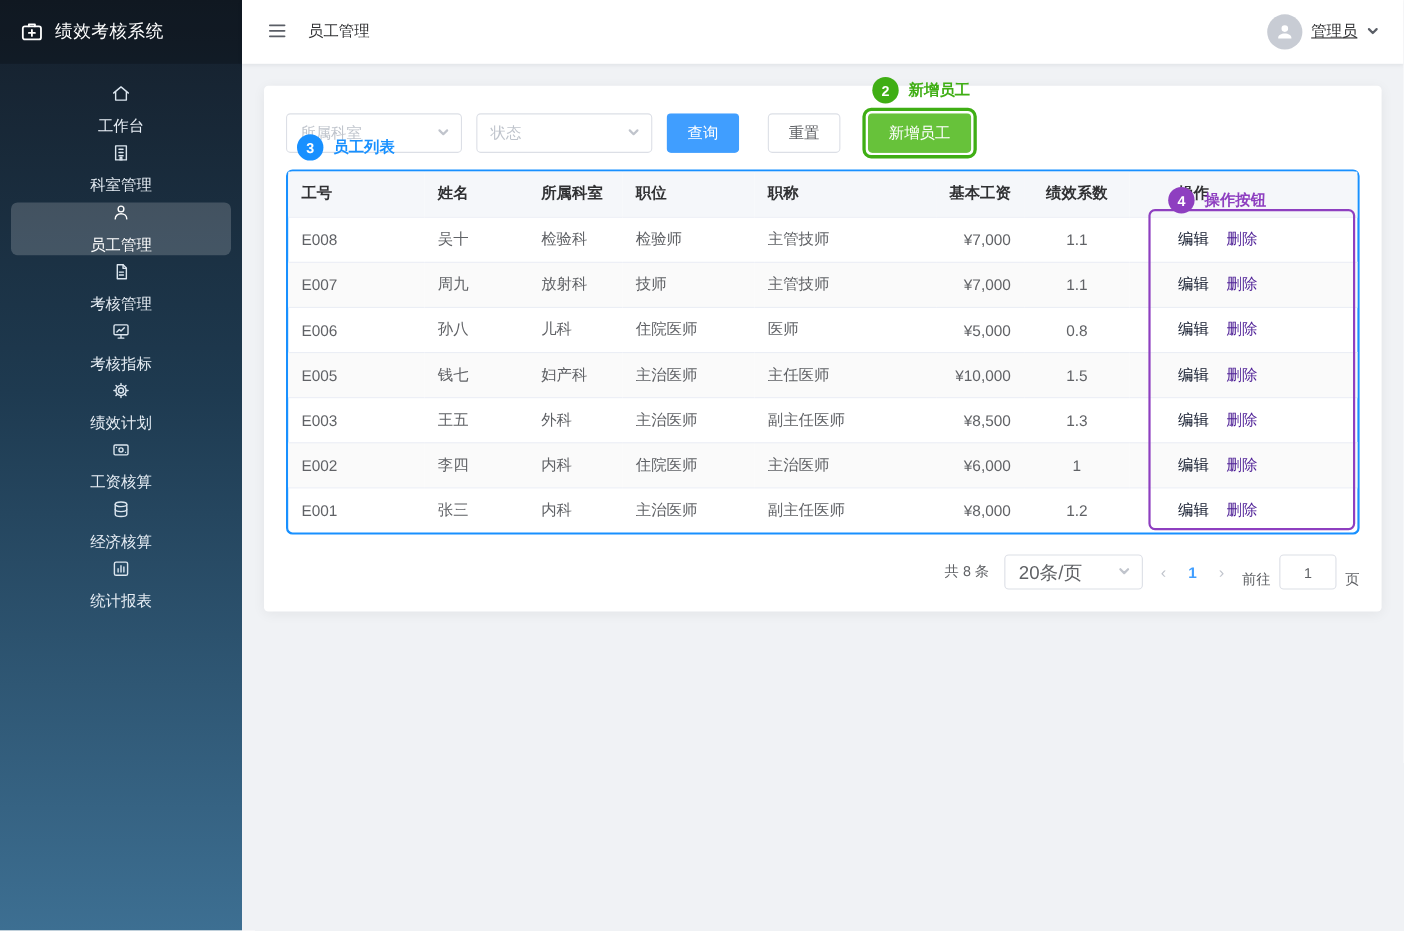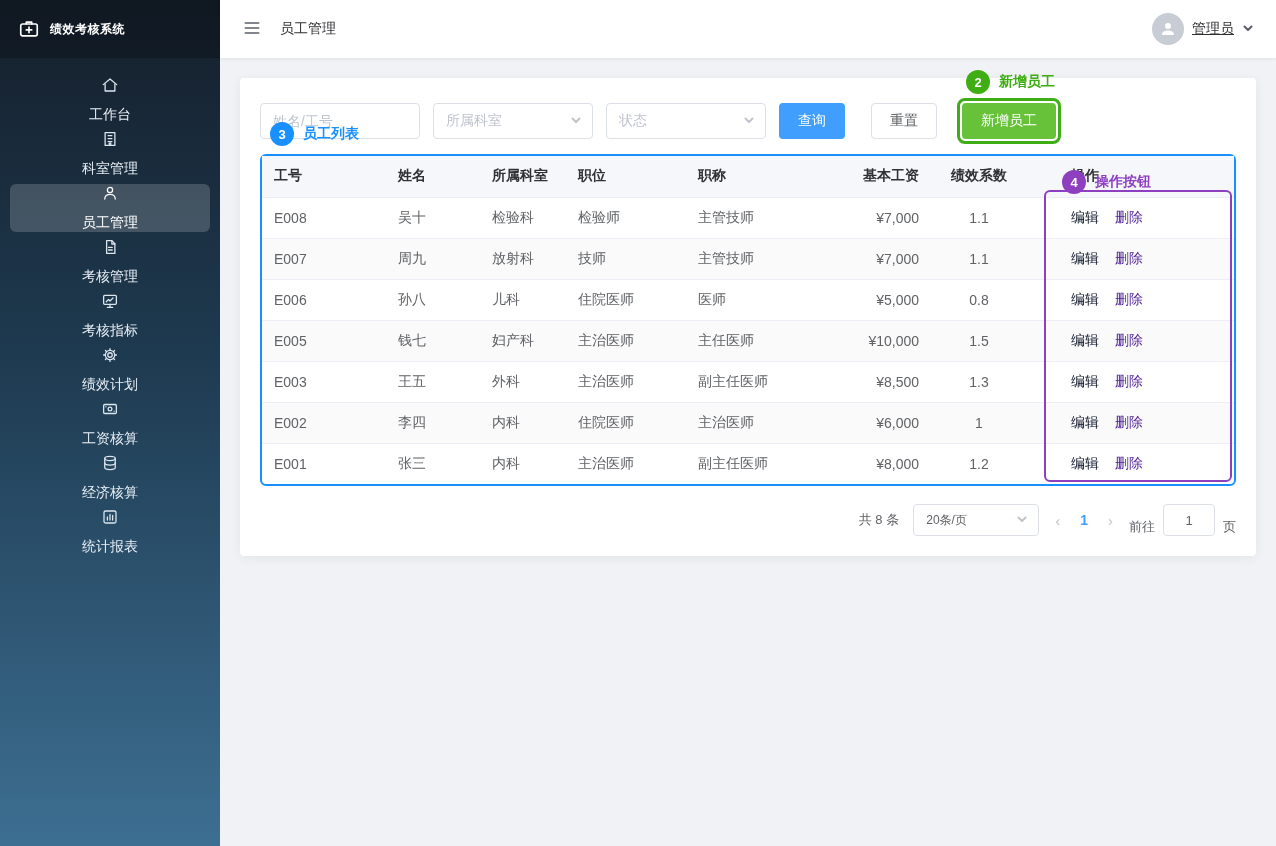--- a/index.html
+++ b/index.html
@@ -4,21 +4,21 @@
 <style>
   * { box-sizing: border-box; margin: 0; padding: 0; }
   html, body { width: 1276px; height: 846px; overflow: hidden; }
   body { font-family: "Liberation Sans", "DejaVu Sans", sans-serif; font-size: 14px; color: #303133; }
 
   .layout { display: flex; width: 100%; height: 100%; }
 
   
   .sidebar { width: 220px; flex-shrink: 0; background: linear-gradient(180deg, #151f2b 0%, #1e3a50 42%, #3d6f92 100%); }
   .logo { height: 58px; display: flex; align-items: center; gap: 10px; padding: 0 18px; background: rgba(0,0,0,.22); }
-  .logo-text { color: #fff; font-size: 12px; font-weight: 700; letter-spacing: .5px; }
+  .logo-text { color: #fff; font-size: 16px; font-weight: 400; letter-spacing: .5px; }
   .menu { padding-top: 12px; }
   .nav-item { height: 48px; margin: 6px 10px; padding: 0 14px; display: flex; align-items: center; gap: 12px;
               color: #e7eef5; border-radius: 6px; cursor: pointer; flex-direction: column; }
   .nav-item.active { background: rgba(255,255,255,.18); color: #fff; }
   .nav-icon { width: 18px; height: 18px; display: inline-flex; }
   .nav-icon svg { width: 18px; height: 18px; stroke: #dce6ef; fill: none; stroke-width: 1.7; stroke-linecap: round; stroke-linejoin: round; }
   .nav-item.active .nav-icon svg { stroke: #fff; }
   .nav-label { font-size: 14px; font-weight: 500; }
 
   
@@ -80,21 +80,21 @@
   .col-center { text-align: center; }
   .col-ops { padding-left: 44px !important; }
   .lnk { text-decoration: none; font-size: 14px; cursor: pointer; }
   .lnk.edit { color: #0f172a; margin-right: 16px; }
   .lnk.del { color: #4c1d95; }
 
   
   .pagination { margin-top: 18px; display: flex; align-items: center; justify-content: flex-end; gap: 14px; }
   .pg-total { font-size: 13px; color: #606266; }
   .select.small { width: 126px; height: 32px; }
-  .select.small .ph { color: #606266; font-size: 12px; }
+  .select.small .ph { color: #606266; font-size: 17px; }
   .pg-arrow { color: #c0c4cc; font-size: 15px; cursor: pointer; padding: 0 2px; user-select: none; }
   .pg-num { color: #409eff; font-weight: 700; font-size: 14px; padding: 0 4px; cursor: pointer; }
   .pg-goto { display: flex; align-items: flex-end; gap: 8px; font-size: 13px; color: #606266; }
   .goto-ipt { width: 52px; height: 32px; border: 1px solid #dcdfe6; border-radius: 4px; text-align: center;
               font-size: 13px; color: #606266; outline: none; font-family: inherit; }
 </style>
 </head>
 <body>
 
 <div class="layout">
@@ -223,21 +223,20 @@
               <path d="M2.5 4.5 6 8l3.5-3.5"></path>
             </svg>
         </span>
       </div>
     </header>
 
     <main class="content">
       <section class="card">
 
         <div class="filter-row">
-          <input class="ipt" placeholder="姓名/工号" style="">
           <div class="select">
             <span class="ph">所属科室</span>
             <span><svg viewBox="0 0 12 12">
                   <path d="M2.5 4.5 6 8l3.5-3.5"></path>
                 </svg></span>
           </div>
           <div class="select">
             <span class="ph">状态</span>
             <span><svg viewBox="0 0 12 12">
                   <path d="M2.5 4.5 6 8l3.5-3.5"></path>

